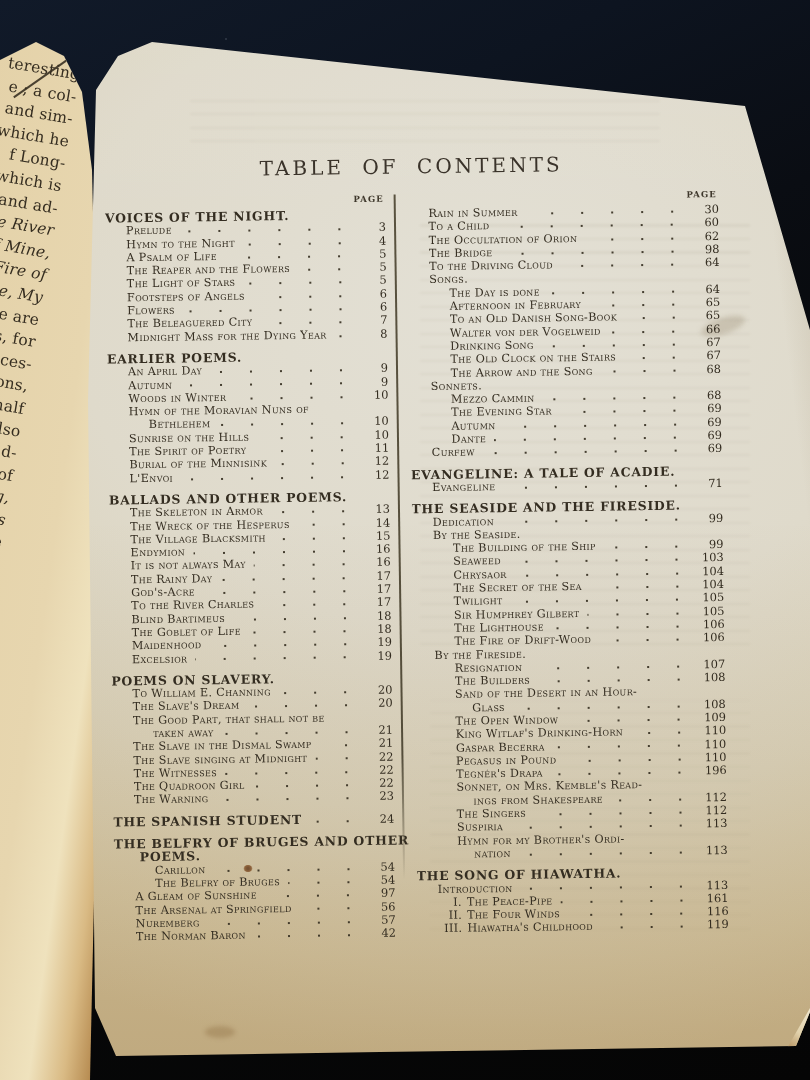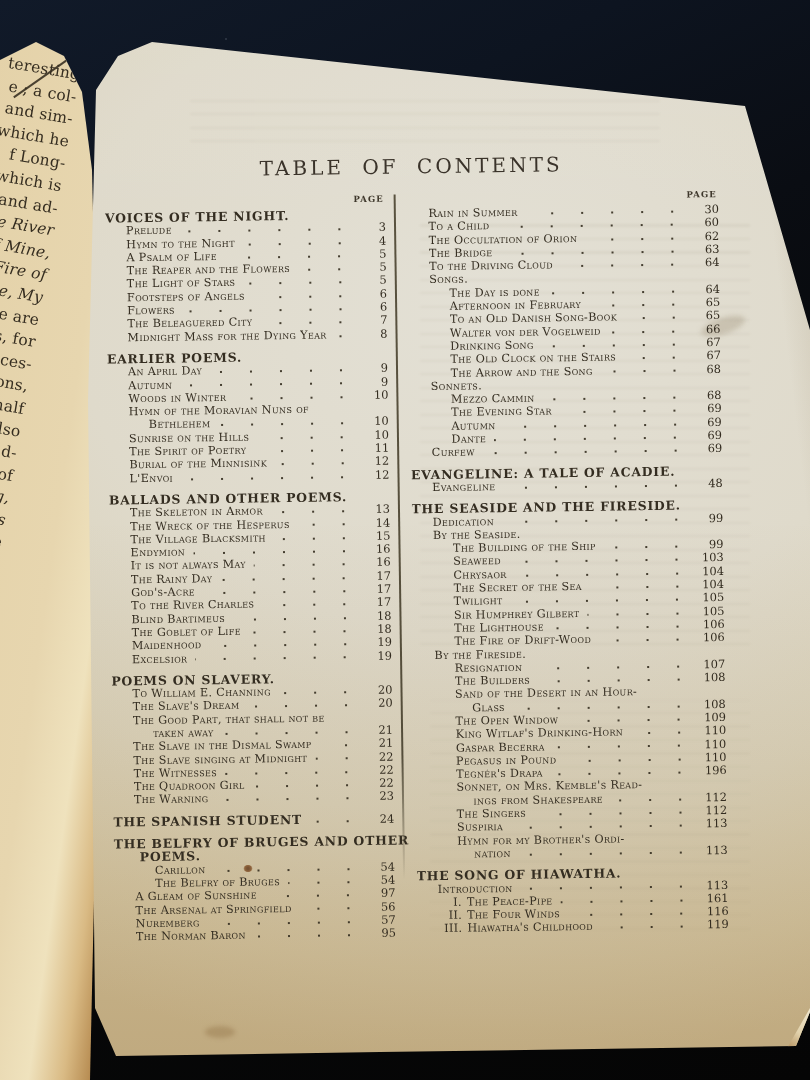--- a/index.html
+++ b/index.html
@@ -373,21 +373,21 @@
                 <span class="pg">56</span>
               </div>
               <div class="row i1">
                 <span class="t">Nuremberg</span>
                 <span class="lead"></span>
                 <span class="pg">57</span>
               </div>
               <div class="row i1">
                 <span class="t">The Norman Baron</span>
                 <span class="lead"></span>
-                <span class="pg">95</span>
+                <span class="pg">42</span>
               </div>
             </div>
         </div>
         <div class="divider"></div>
         <div class="col-right">
           <div class="page-label">PAGE</div>
           <div class="rows">
               <div class="row i1">
                 <span class="t">Rain in Summer</span>
                 <span class="lead"></span>
@@ -399,21 +399,21 @@
                 <span class="pg">60</span>
               </div>
               <div class="row i1">
                 <span class="t">The Occultation of Orion</span>
                 <span class="lead"></span>
                 <span class="pg">62</span>
               </div>
               <div class="row i1">
                 <span class="t">The Bridge</span>
                 <span class="lead"></span>
-                <span class="pg">63</span>
+                <span class="pg">98</span>
               </div>
               <div class="row i1">
                 <span class="t">To the Driving Cloud</span>
                 <span class="lead"></span>
                 <span class="pg">64</span>
               </div>
               <div class="row i1">
                 <span class="t">Songs.</span>
               </div>
               <div class="row i2">
@@ -478,21 +478,21 @@
                 <span class="t">Curfew</span>
                 <span class="lead"></span>
                 <span class="pg">69</span>
               </div>
               <div class="row h">
                 <span class="t">EVANGELINE: A TALE OF ACADIE.</span>
               </div>
               <div class="row i1">
                 <span class="t">Evangeline</span>
                 <span class="lead"></span>
-                <span class="pg">48</span>
+                <span class="pg">71</span>
               </div>
               <div class="row h">
                 <span class="t">THE SEASIDE AND THE FIRESIDE.</span>
               </div>
               <div class="row i1">
                 <span class="t">Dedication</span>
                 <span class="lead"></span>
                 <span class="pg">99</span>
               </div>
               <div class="row i1">

